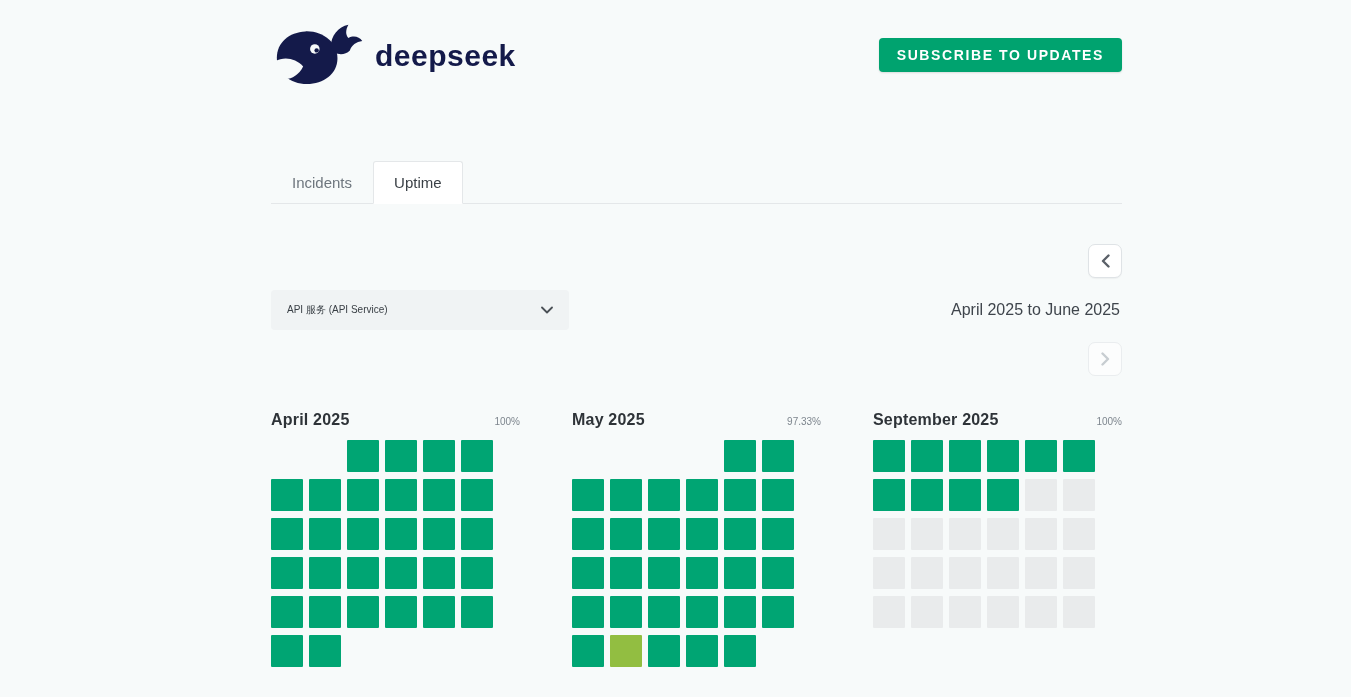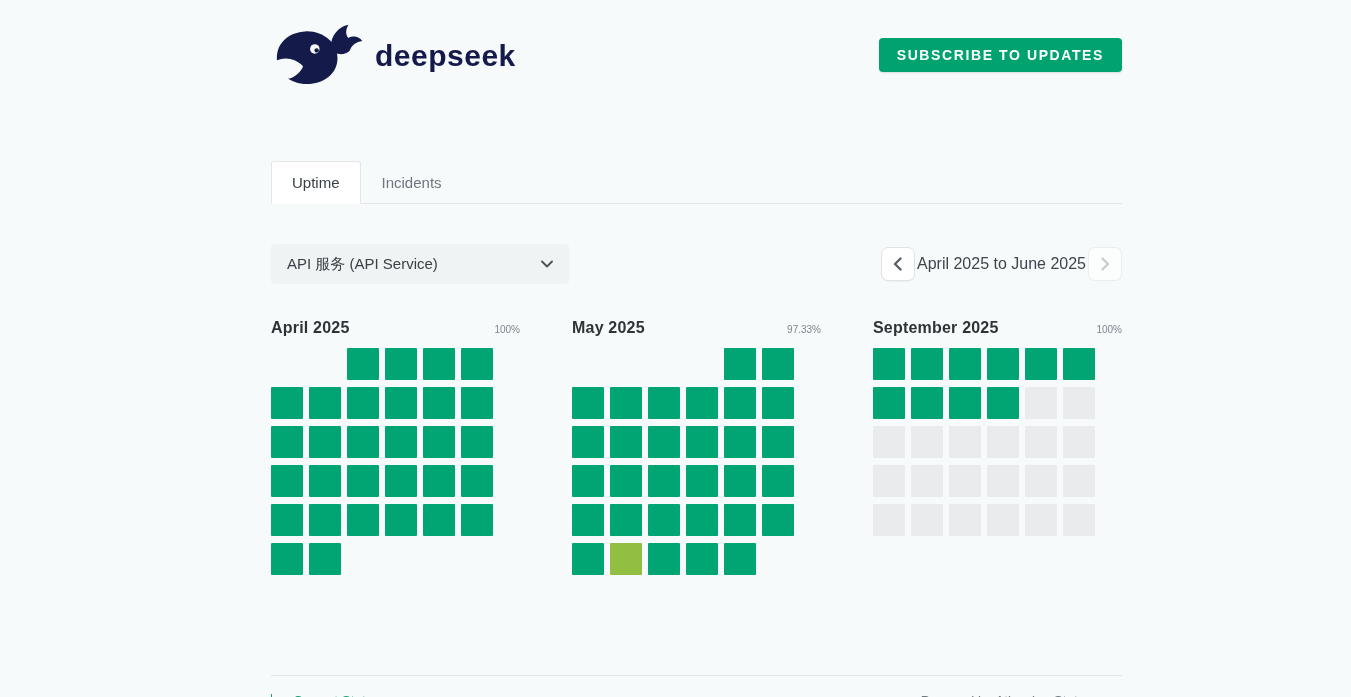--- a/index.html
+++ b/index.html
@@ -38,24 +38,24 @@
   .tab.active{
     background:#fff;border:1px solid var(--border);border-bottom:1px solid #fff;
     margin-bottom:-1px;border-radius:3px 3px 0 0;color:var(--text-dark);
   }
 
   
   .controls{display:flex;justify-content:space-between;align-items:center;margin-top:40px;}
   .select{
     width:298px;height:40px;background:#f0f3f4;border-radius:4px;
     display:flex;align-items:center;justify-content:space-between;
-    padding:0 16px;font-size:15px;color:var(--text-dark);cursor:pointer;
+    padding:0 16px;font-size:10px;color:var(--text-dark);cursor:pointer;
   }
   .select .chev{color:#4a5056;display:inline-flex;}
-  .range-nav{display:flex;align-items:center;gap:0;}
+  .range-nav{display:flex;align-items:flex-end;gap:23px;flex-direction:column;}
   .nav-btn{
     width:34px;height:34px;border:1px solid #dfe3e6;border-radius:7px;background:#fff;
     display:inline-flex;align-items:center;justify-content:center;cursor:pointer;
     color:#5a6068;padding:0;box-shadow:0 1px 1px rgba(0,0,0,.04);
   }
   .nav-btn.disabled{border-color:#eaedef;color:#c7cdd1;background:#fcfdfd;cursor:default;box-shadow:none;}
   .range-label{font-size:16px;color:#3f454c;padding:0 2px;}
 
   
   .months{display:flex;gap:52px;margin-top:35px;}
@@ -96,22 +96,22 @@
           <circle cx="60" cy="36" r="6.5" fill="#f7fafa"></circle>
           <circle cx="62.5" cy="38" r="3" fill="#141a4a"></circle>
         </svg>
       </span>
       <span class="wordmark">deepseek</span>
     </a>
     <button class="subscribe">SUBSCRIBE TO UPDATES</button>
   </div>
 
   <nav class="tabs">
+    <div class="tab">Incidents</div>
     <div class="tab active">Uptime</div>
-    <div class="tab">Incidents</div>
   </nav>
 
   <div class="controls">
     <div class="select">
       <span>API 服务 (API Service)</span>
       <span class="chev">
         <svg width="12" height="8" viewBox="0 0 12 8">
             <path d="M1 1.5 L6 6.5 L11 1.5" fill="none" stroke="currentColor" stroke-width="1.8" stroke-linecap="round" stroke-linejoin="round"></path>
           </svg>
       </span>

